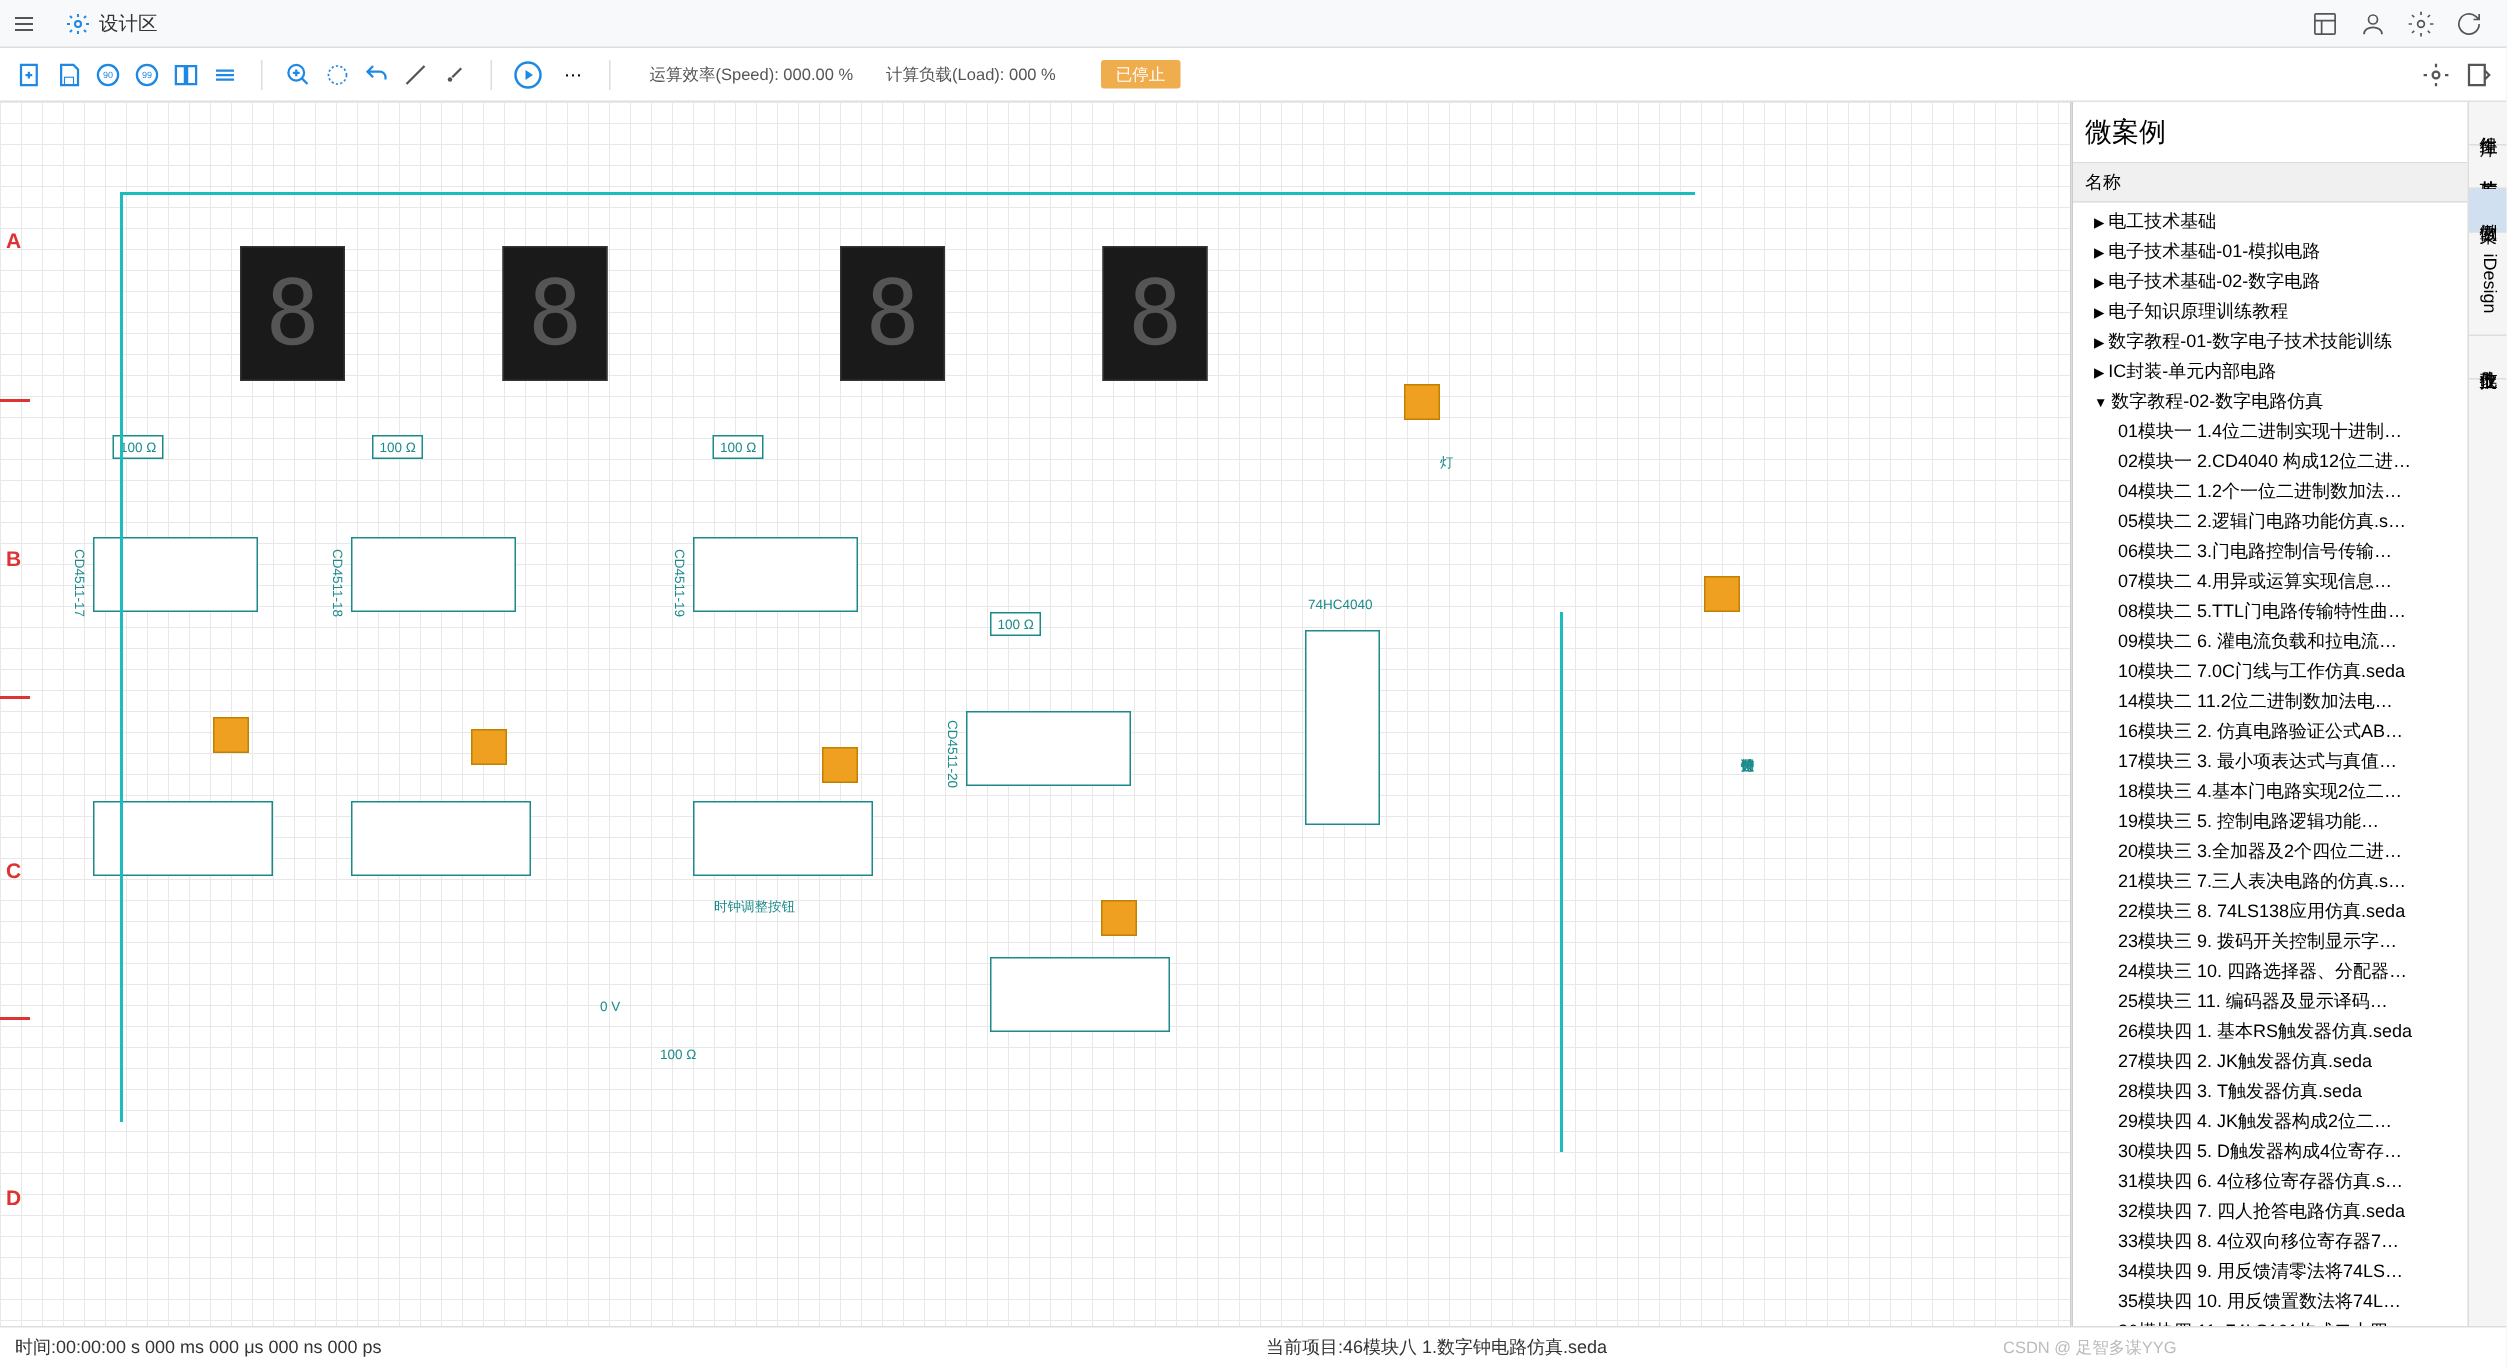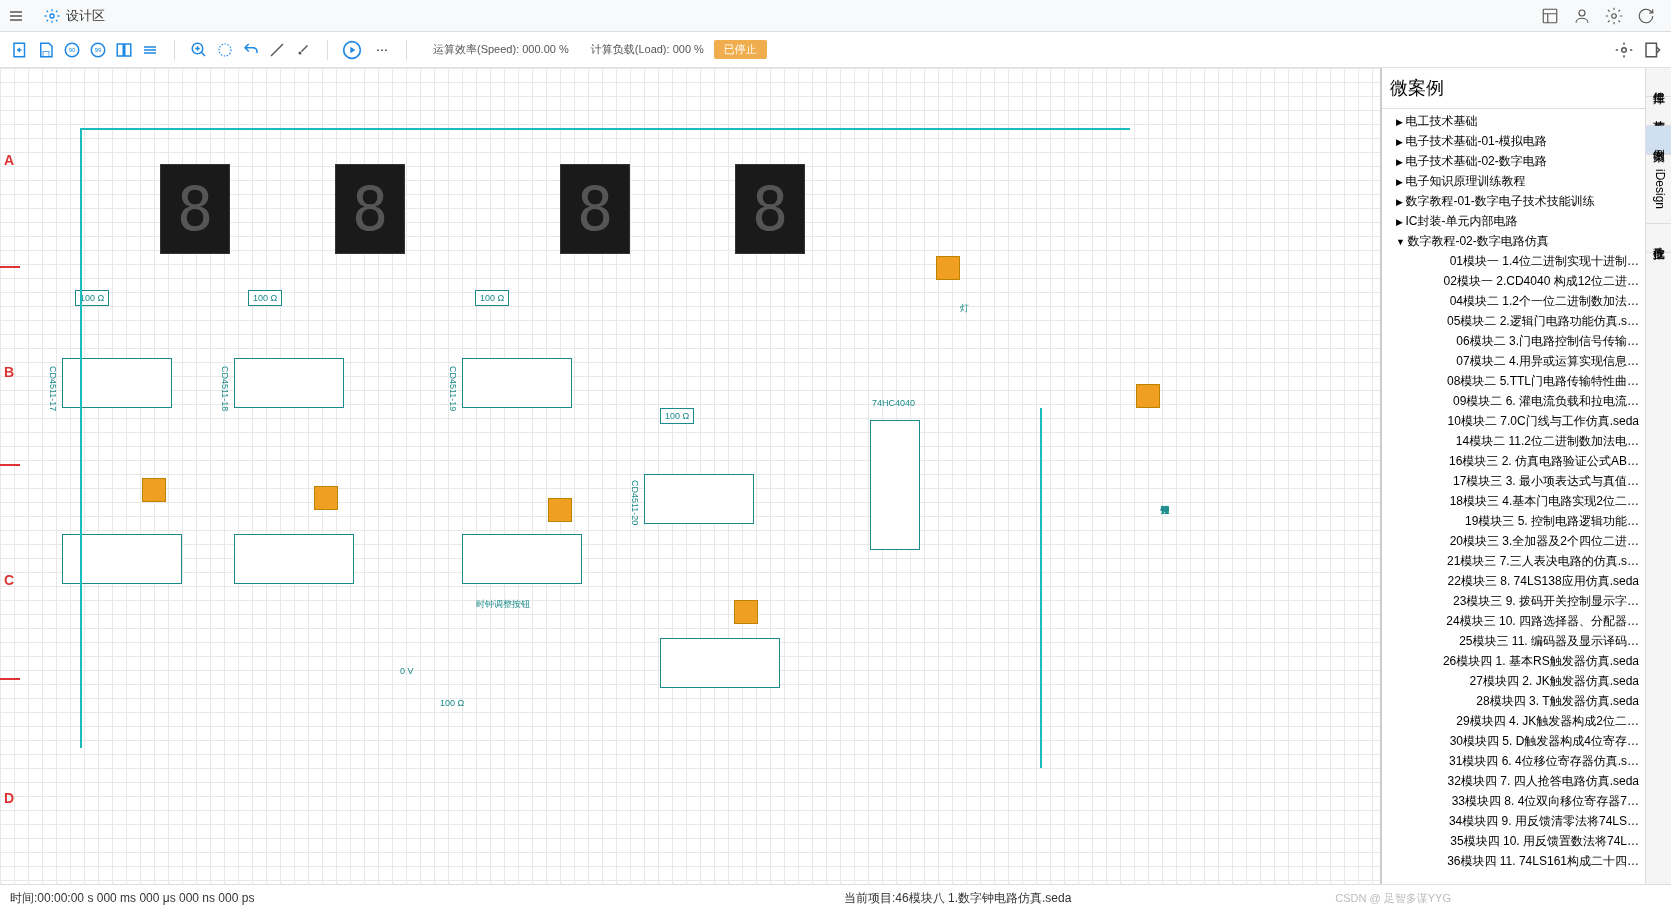--- a/index.html
+++ b/index.html
@@ -9,42 +9,42 @@
 .menu-icon { width: 16px; height: 16px; cursor: pointer; }
 .tab { display: flex; align-items: center; gap: 6px; padding: 4px 8px; font-size: 13px; color: #333; }
 .tab svg { width: 16px; height: 16px; }
 .top-right { display: flex; gap: 14px; padding-right: 8px; }
 .top-right svg { width: 18px; height: 18px; cursor: pointer; stroke: #555; fill: none; stroke-width: 1.5; }
 .toolbar { height: 36px; background: #fff; border-bottom: 1px solid #e0e0e0; display: flex; align-items: center; padding: 0 10px; gap: 10px; }
 .tool-group { display: flex; gap: 6px; align-items: center; }
 .tool-btn { width: 20px; height: 20px; cursor: pointer; display: flex; align-items: center; justify-content: center; }
 .tool-sep { width: 1px; height: 20px; background: #ddd; margin: 0 4px; }
 .status-text { font-size: 11px; color: #555; margin-left: 12px; }
-.stop-badge { background: #f0ad4e; color: #fff; padding: 2px 10px; font-size: 11px; border-radius: 2px; }
+.stop-badge { background: #f0ad4e; color: #fff; padding: 2px 10px; font-size: 11px; border-radius: 2px; margin-left: 20px; }
 .toolbar-right { margin-left: auto; display: flex; gap: 10px; }
 .main { display: flex; height: calc(912px - 32px - 36px - 28px); }
 .canvas-area { flex: 1; position: relative; background: #fff; overflow: hidden; border-right: 1px solid #ccc; }
 .grid-bg { position: absolute; inset: 0; background-image: linear-gradient(#e8e8e8 1px, transparent 1px), linear-gradient(90deg, #e8e8e8 1px, transparent 1px); background-size: 14px 14px; }
 .ruler-label { position: absolute; left: 4px; color: #d33; font-size: 14px; font-weight: bold; }
 .ruler-line { position: absolute; left: 0; right: 0; height: 2px; background: #d33; }
 .seven-seg { width: 70px; height: 90px; background: #1a1a1a; border: 1px solid #333; position: absolute; display: flex; align-items: center; justify-content: center; }
 .seg-digit { color: #555; font-size: 60px; font-family: monospace; }
 .chip { position: absolute; background: #fff; border: 1.5px solid #1a8a8a; font-size: 8px; }
 .resistor-box { position: absolute; border: 1.5px solid #1a8a8a; background: #fff; font-size: 9px; padding: 2px 4px; color: #1a8a8a; }
 .led-box { position: absolute; width: 24px; height: 24px; background: #f0a020; border: 1px solid #c08000; }
 .wire { position: absolute; background: #1abcbc; }
 .side-panel { width: 290px; background: #fff; border-left: 1px solid #ccc; display: flex; }
 .panel-main { flex: 1; display: flex; flex-direction: column; }
 .panel-title { padding: 8px; font-size: 18px; font-family: KaiTi, serif; border-bottom: 1px solid #ddd; }
 .panel-header { background: #f0f0f0; padding: 4px 8px; font-size: 12px; border-bottom: 1px solid #ddd; }
 .tree { flex: 1; overflow-y: auto; font-size: 12px; line-height: 1.5; padding: 2px; }
 .tree-item { padding: 1px 4px 1px 12px; white-space: nowrap; overflow: hidden; text-overflow: ellipsis; cursor: pointer; }
 .tree-item.parent::before { content: "▶ "; font-size: 9px; }
 .tree-item.expanded::before { content: "▼ "; font-size: 9px; }
-.tree-item.child { padding-left: 28px; text-align: right; }
+.tree-item.child { padding-left: 28px; }
 .side-tabs { width: 26px; background: #f5f5f5; border-left: 1px solid #ddd; display: flex; flex-direction: column; }
 .side-tab { writing-mode: vertical-rl; padding: 14px 4px; font-size: 12px; border-bottom: 1px solid #ddd; cursor: pointer; text-align: center; }
 .side-tab.active { background: #d0e0f0; }
 .bottom-bar { height: 28px; background: #fff; border-top: 1px solid #ddd; display: flex; align-items: center; padding: 0 10px; font-size: 12px; justify-content: space-between; color: #333; gap: 24px; }
 .watermark { position: absolute; bottom: 6px; right: 220px; color: #bbb; font-size: 11px; }
 .chip-label { position: absolute; font-size: 9px; color: #1a8a8a; writing-mode: vertical-rl; }
 .small-label { position: absolute; font-size: 9px; color: #1a8a8a; }
 </style>
 </head>
 <body>
@@ -231,20 +231,21 @@
     <div class="small-label" style="left:440px;top:630px">100 Ω</div>
 
     <div class="wire" style="left:80px;top:60px;width:1050px;height:2px"></div>
     <div class="wire" style="left:80px;top:60px;width:2px;height:620px"></div>
     <div class="wire" style="left:1040px;top:340px;width:2px;height:360px"></div>
   </div>
 
   <div class="side-panel">
     <div class="panel-main">
       <div class="panel-title">微案例</div>
+      <div class="panel-header">名称</div>
       <div class="tree" id="tree">
           <div class="tree-item parent">电工技术基础</div>
           <div class="tree-item parent">电子技术基础-01-模拟电路</div>
           <div class="tree-item parent">电子技术基础-02-数字电路</div>
           <div class="tree-item parent">电子知识原理训练教程</div>
           <div class="tree-item parent">数字教程-01-数字电子技术技能训练</div>
           <div class="tree-item parent">IC封装-单元内部电路</div>
           <div class="tree-item expanded">数字教程-02-数字电路仿真</div>
           <div class="tree-item child">01模块一 1.4位二进制实现十进制…</div>
           <div class="tree-item child">02模块一 2.CD4040 构成12位二进…</div>

